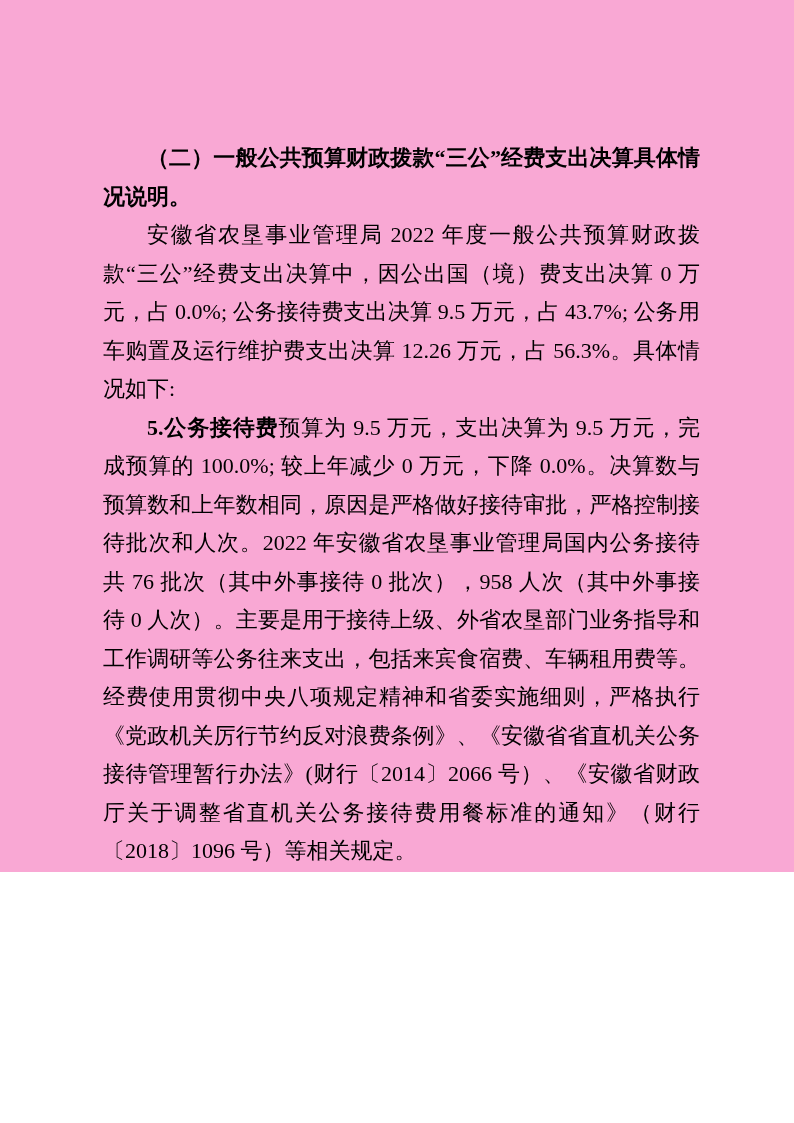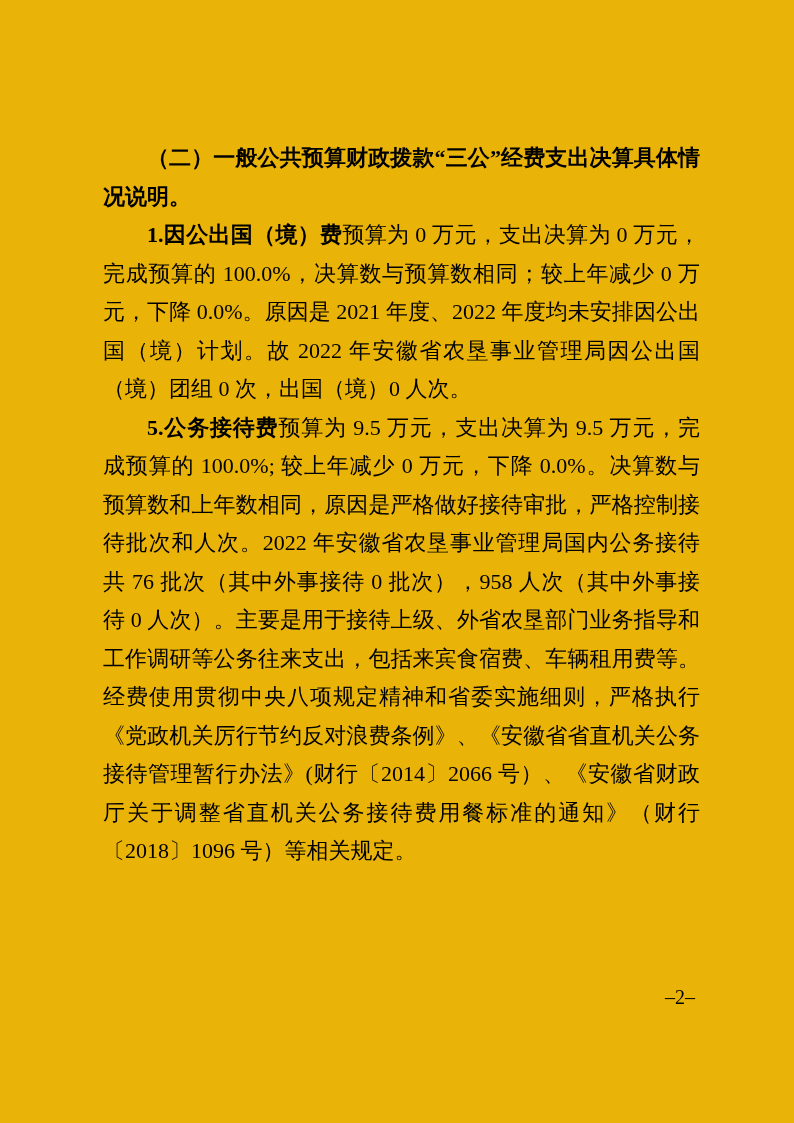--- a/index.html
+++ b/index.html
@@ -3,22 +3,22 @@
 <meta charset="utf-8">
 <style>
   html, body {
     margin: 0;
     padding: 0;
     background: #ffffff;
   }
   .page {
     position: relative;
     width: 794px;
-    height: 1123px;
-    background: #eab308;
+    height: 872px;
+    background: #f9a8d4;
     overflow: hidden;
     color: #000000;
   }
   .content {
     position: absolute;
     left: 103px;
     top: 139px;
     width: 597px;
     font-family: "Liberation Serif", "DejaVu Serif", serif;
     font-size: 22px;
@@ -52,17 +52,17 @@
     line-height: 24px;
     color: #000000;
   }
 </style>
 </head>
 <body>
 
 <div class="page">
   <div class="content">
     <h2 class="heading">（二）一般公共预算财政拨款“三公”经费支出决算具体情况说明。</h2>
-    <p><b>1.因公出国（境）费</b><span>预算为 0 万元，支出决算为 0 万元，完成预算的 100.0%，决算数与预算数相同；较上年减少 0 万元，下降 0.0%。原因是 2021 年度、2022 年度均未安排因公出国（境）计划。故 2022 年安徽省农垦事业管理局因公出国（境）团组 0 次，出国（境）0 人次。</span></p>
+    <p>安徽省农垦事业管理局 2022 年度一般公共预算财政拨款“三公”经费支出决算中，因公出国（境）费支出决算 0 万元，占 0.0%; 公务接待费支出决算 9.5 万元，占 43.7%; 公务用车购置及运行维护费支出决算 12.26 万元，占 56.3%。具体情况如下:</p>
     <p><b>5.公务接待费</b><span>预算为 9.5 万元，支出决算为 9.5 万元，完成预算的 100.0%; 较上年减少 0 万元，下降 0.0%。决算数与预算数和上年数相同，原因是严格做好接待审批，严格控制接待批次和人次。2022 年安徽省农垦事业管理局国内公务接待共 76 批次（其中外事接待 0 批次），958 人次（其中外事接待 0 人次）。主要是用于接待上级、外省农垦部门业务指导和工作调研等公务往来支出，包括来宾食宿费、车辆租用费等。经费使用贯彻中央八项规定精神和省委实施细则，严格执行《党政机关厉行节约反对浪费条例》、《安徽省省直机关公务接待管理暂行办法》(财行〔2014〕2066 号）、《安徽省财政厅关于调整省直机关公务接待费用餐标准的通知》（财行〔2018〕1096 号）等相关规定。</span></p>
   </div>
   <div class="page-number">–2–</div>
 </div>
 
 </body></html>

